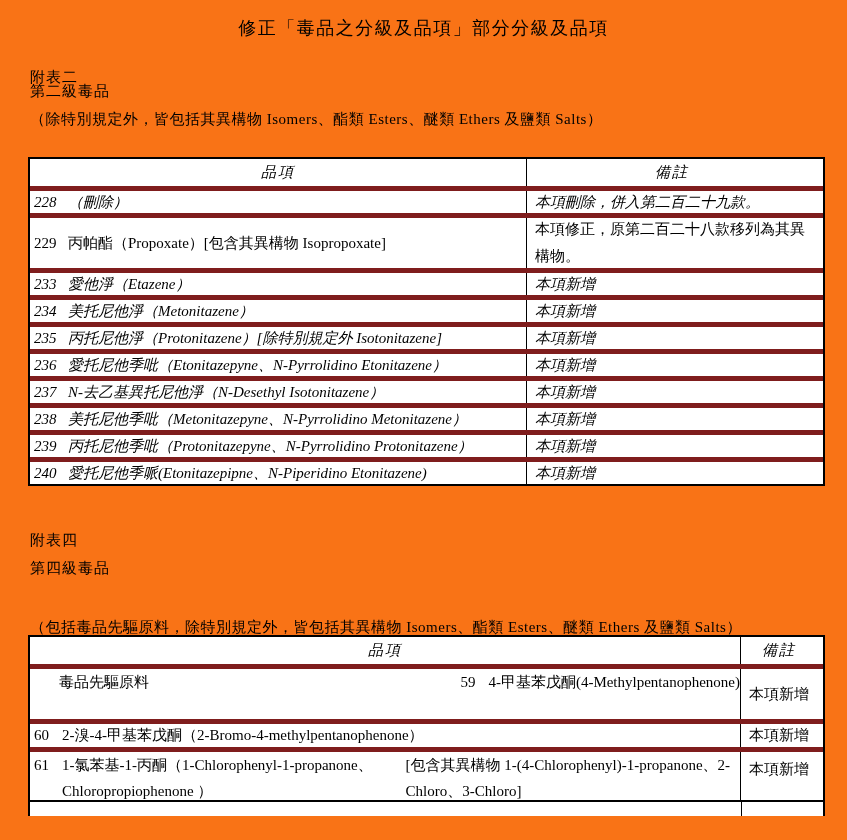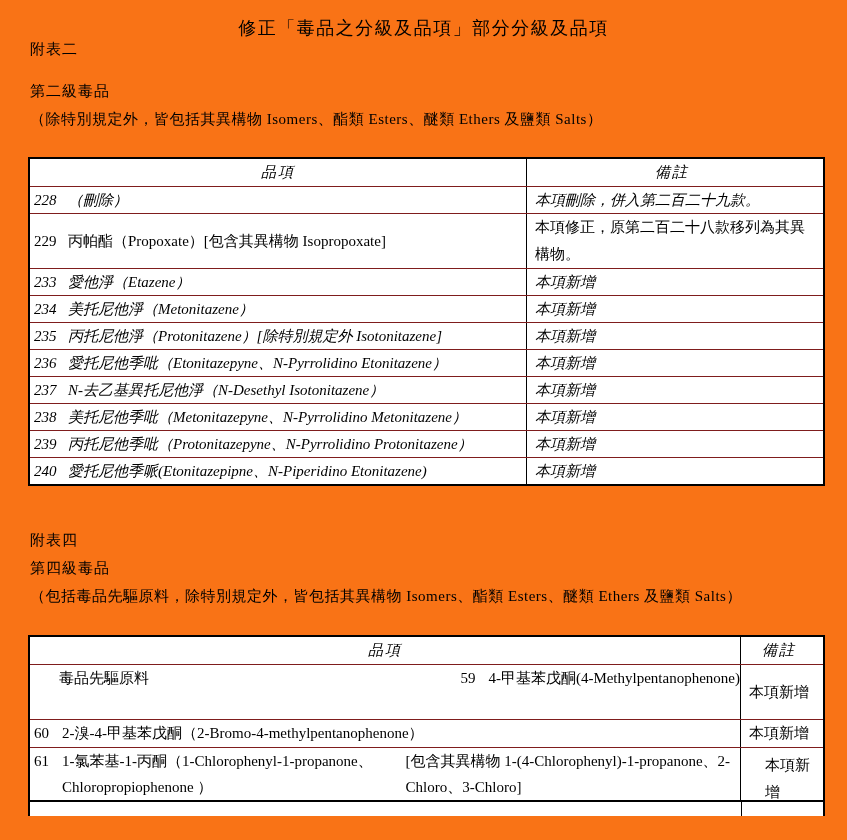--- a/index.html
+++ b/index.html
@@ -4,43 +4,43 @@
 <style>
   html,body{margin:0;padding:0;background:#fff;}
   .page{
     position:relative;width:847px;height:840px;background:#f97316;color:#000;
     font-family:"Liberation Serif","DejaVu Serif",serif;
     font-size:15px;overflow:hidden;
   }
   .abs{position:absolute;}
   .doc-title{top:16px;left:0;width:100%;text-align:center;font-size:18px;letter-spacing:1.5px;}
   .lbl{left:30px;letter-spacing:1px;white-space:nowrap;}
-  .lbl-a2{top:40px;}
+  .lbl-a2{top:68px;}
   .lbl-s2{top:82px;}
   .lbl-n2{top:110px;letter-spacing:0.5px;}
   .lbl-a4{top:531px;}
   .lbl-s4{top:559px;}
-  .lbl-n4{top:587px;letter-spacing:0.5px;}
+  .lbl-n4{top:618px;letter-spacing:0.5px;}
 
   .tbl{position:absolute;left:28px;width:797px;box-sizing:border-box;border:2px solid #000;background:#fff;}
   .tbl-s2{top:157px;}
   .tbl-s4{top:635px;border-bottom:none;}
   .tr{display:flex;box-sizing:border-box;}
-  .tr + .tr{border-top:1px solid #7f1d1d;}
+  .tr + .tr{border-top:5px solid #7f1d1d;}
   .c{box-sizing:border-box;display:flex;align-items:center;overflow:hidden;}
   .c1{width:497px;flex:0 0 497px;border-right:1px solid #000;padding-left:4px;}
   .c2{flex:1;padding-left:8px;padding-right:6px;line-height:27px;}
   .hdr .c1,.hdr .c2{justify-content:center;padding-left:0;letter-spacing:2px;}
   .num{flex:0 0 34px;width:34px;}
   .t4 .c1{width:711px;flex:0 0 711px;}
   .t4 .num{flex:0 0 28px;width:28px;}
   .h27{height:27px;font-style:italic;}
   .h28{height:28px;}
   .h55{height:55px;}
-  .h53{height:53px;gap:16px;}
+  .h53{height:53px;}
   .ml{flex-direction:row;justify-content:space-between;align-items:stretch;line-height:26px;}
   .ml .ln{display:flex;}
   .cat{padding-left:25px;}
   .stub{height:16px;border-top:2px solid #000;display:flex;box-sizing:border-box;}
   .stub .c1s{width:711px;flex:0 0 711px;border-right:1px solid #000;}
   .stub .c2s{flex:1;}
 </style>
 </head>
 <body>
 

